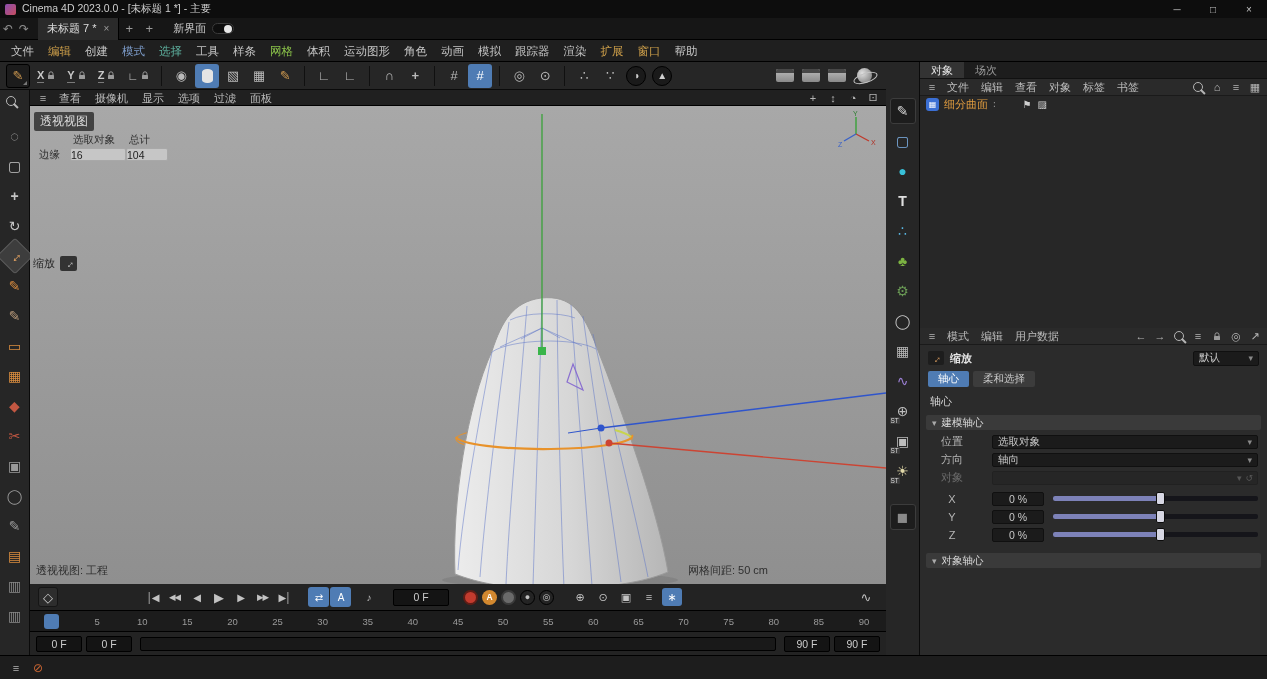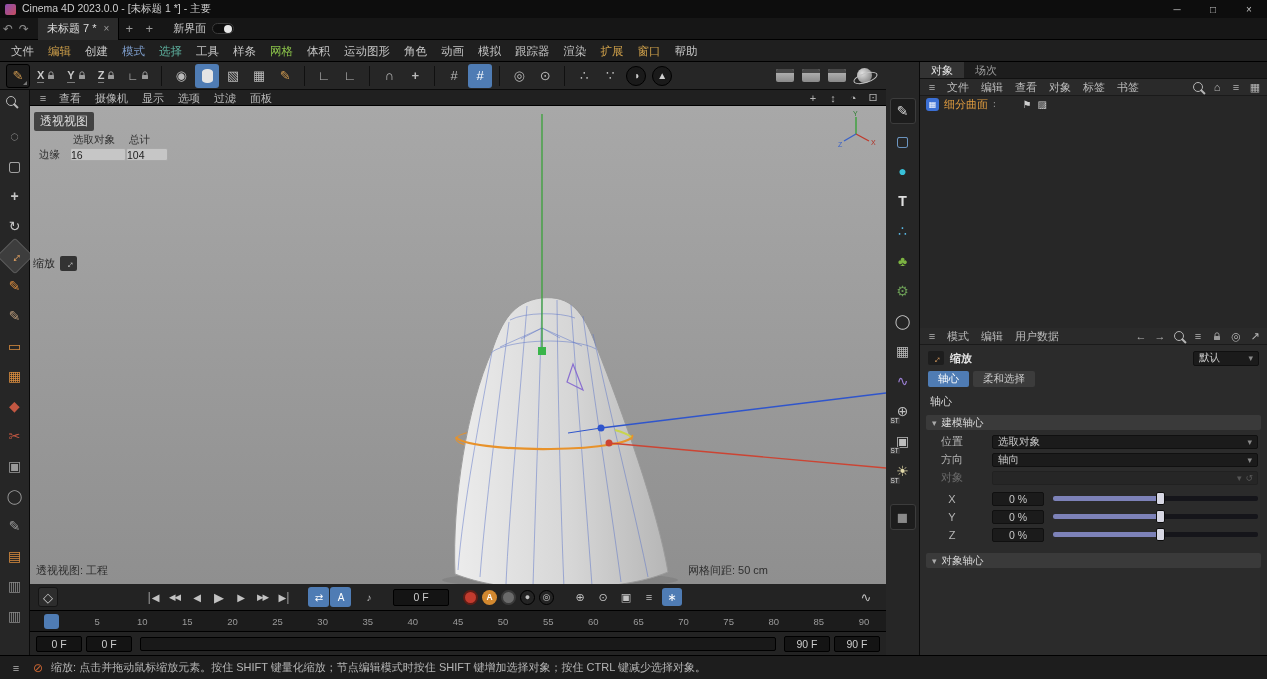--- a/index.html
+++ b/index.html
@@ -690,16 +690,15 @@
       <span class="rfield">0 F</span>
       <span class="groove"></span>
       <span class="rfield">90 F</span>
       <span class="rfield">90 F</span>
     </div>
   </div>
 
   <div class="statusbar">
     <span class="ib">≡</span>
     <span style="color:#cc6633;font-size:12px">⊘</span>
-    <span>缩放: 点击并拖动鼠标缩放元素。按住 SHIFT 键量化缩放；节点编辑模式时按住 SHIFT 键增加选择对象；按住 CTRL 键减少选择对象。</span>
   </div>
 
 </div>
 
 </body></html>

